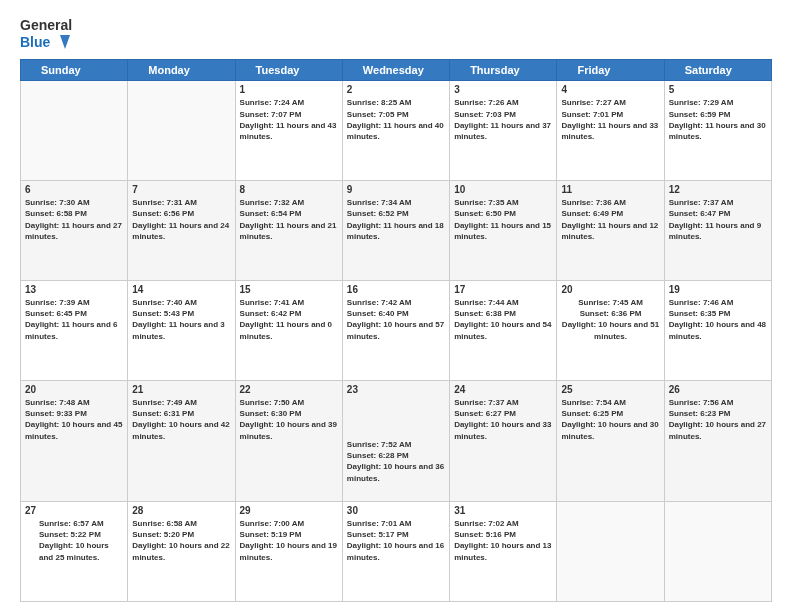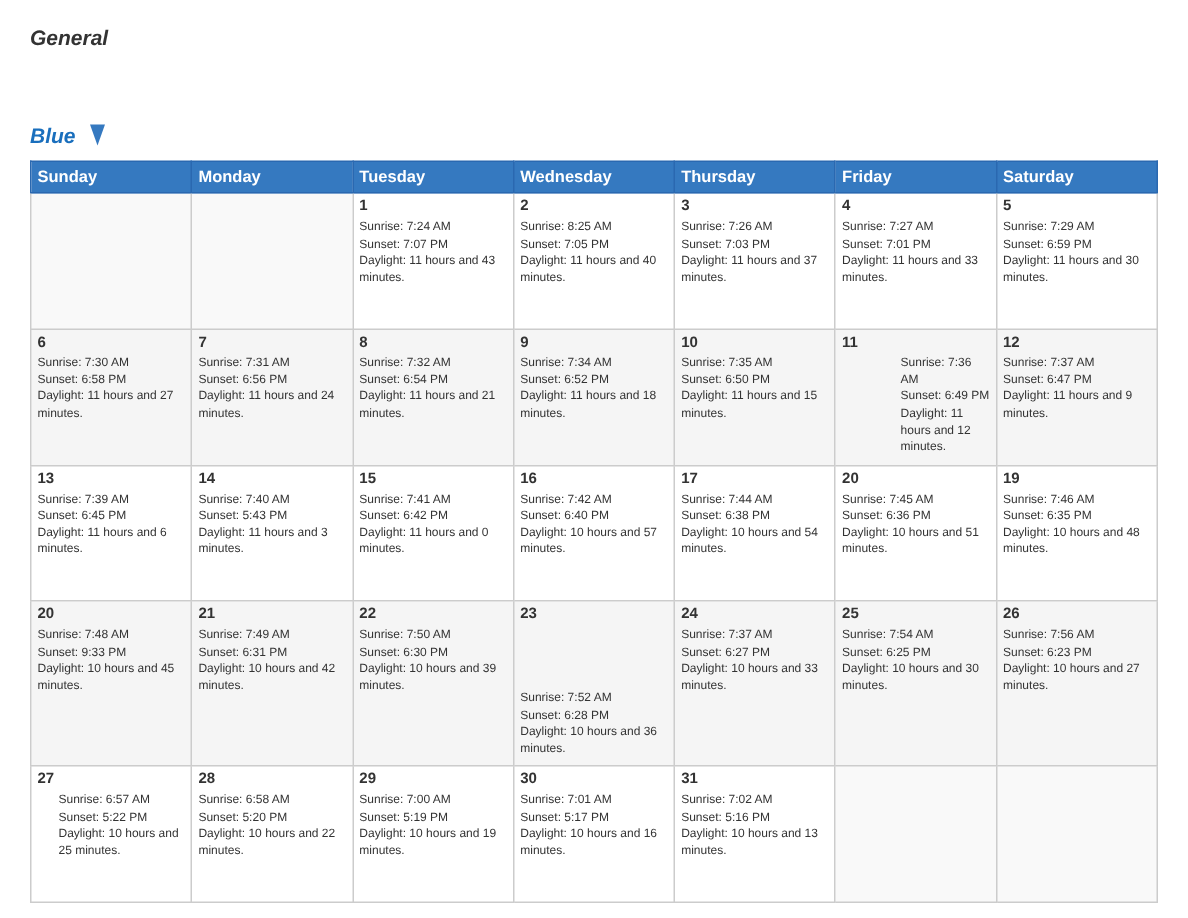--- a/index.html
+++ b/index.html
@@ -15,21 +15,20 @@
       height: 612px;
       padding: 18px 20px 10px 20px;
       display: flex;
       flex-direction: column;
     }
     .header {
       display: flex;
       justify-content: space-between;
       align-items: flex-start;
       margin-bottom: 8px;
-      font-style: italic;
     }
     .logo {
       display: flex;
       align-items: center;
       gap: 4px;
     }
     .title-block {
       text-align: right;
     }
     .month-title {
@@ -46,21 +45,21 @@
       width: 100%;
       border-collapse: collapse;
       flex: 1;
       table-layout: fixed;
     }
     .calendar th {
       background: #3579c0;
       color: #fff;
       font-size: 11px;
       font-weight: bold;
-      padding: 4px 4px;
+      padding: 4px 20px;
       border: 1px solid #2a68b0;
       text-align: left;
       margin-left: 20px;
     }
     .calendar td {
       border: 1px solid #ccc;
       vertical-align: top;
       padding: 3px 4px;
       font-size: 8.5px;
       color: #333;
@@ -73,34 +72,35 @@
     .day-num {
       font-size: 10px;
       font-weight: bold;
       display: block;
       margin-bottom: 2px;
     }
     .day-info {
       font-size: 8px;
       line-height: 1.4;
       color: #333;
+      font-weight: bold;
     }
     .row-shade td {
       background: #f5f5f5;
     }
   </style>
 </head>
 <body>
 
 <div class="page">
   <div class="header">
     <div class="logo">
   <div style="display:flex;flex-direction:column;line-height:1.1;">
     <span style="font-size:14px;font-weight:bold;color:#333;">General</span>
-    <div style="display:flex;align-items:center;gap:2px;margin-top:48px;">
+    <div style="display:flex;align-items:center;gap:2px;">
       <span style="font-size:14px;font-weight:bold;color:#1a6fbd;">Blue</span>
       <svg width="18" height="18" viewBox="0 0 18 18">
         <polygon points="8,2 18,2 13,16" fill="#3579c0"></polygon>
       </svg>
     </div>
   </div>
 </div>
     <div class="title-block">
       <div class="month-title"></div>
       <div class="location-title"></div>
@@ -180,21 +180,21 @@
 Daylight: 11 hours and 18 minutes.</div>
           </td>
           <td>
             <span class="day-num">10</span>
             <div class="day-info" style="white-space: pre-line;">Sunrise: 7:35 AM
 Sunset: 6:50 PM
 Daylight: 11 hours and 15 minutes.</div>
           </td>
           <td>
             <span class="day-num">11</span>
-            <div class="day-info" style="white-space: pre-line; margin-left: 39px;">Sunrise: 7:36 AM
+            <div class="day-info" style="white-space: pre-line;">Sunrise: 7:36 AM
 Sunset: 6:49 PM
 Daylight: 11 hours and 12 minutes.</div>
           </td>
           <td>
             <span class="day-num">12</span>
             <div class="day-info" style="white-space: pre-line;">Sunrise: 7:37 AM
 Sunset: 6:47 PM
 Daylight: 11 hours and 9 minutes.</div>
           </td>
         </tr>
@@ -224,21 +224,21 @@
 Daylight: 10 hours and 57 minutes.</div>
           </td>
           <td>
             <span class="day-num">17</span>
             <div class="day-info" style="white-space: pre-line;">Sunrise: 7:44 AM
 Sunset: 6:38 PM
 Daylight: 10 hours and 54 minutes.</div>
           </td>
           <td>
             <span class="day-num">20</span>
-            <div class="day-info" style="white-space: pre-line;">Sunrise: 7:45 AM
+            <div class="day-info" style="white-space: pre-line; text-align: center;">Sunrise: 7:45 AM
 Sunset: 6:36 PM
 Daylight: 10 hours and 51 minutes.</div>
           </td>
           <td>
             <span class="day-num">19</span>
             <div class="day-info" style="white-space: pre-line;">Sunrise: 7:46 AM
 Sunset: 6:35 PM
 Daylight: 10 hours and 48 minutes.</div>
           </td>
         </tr>

